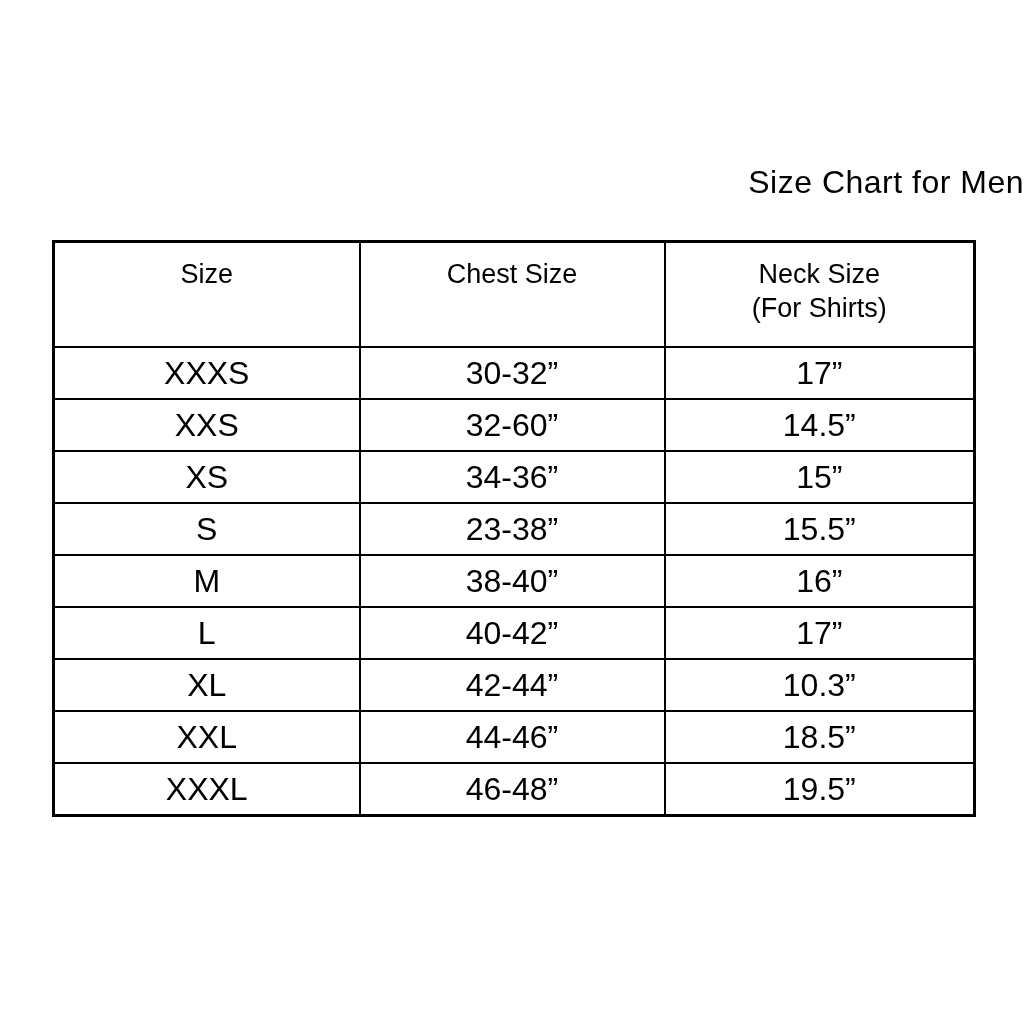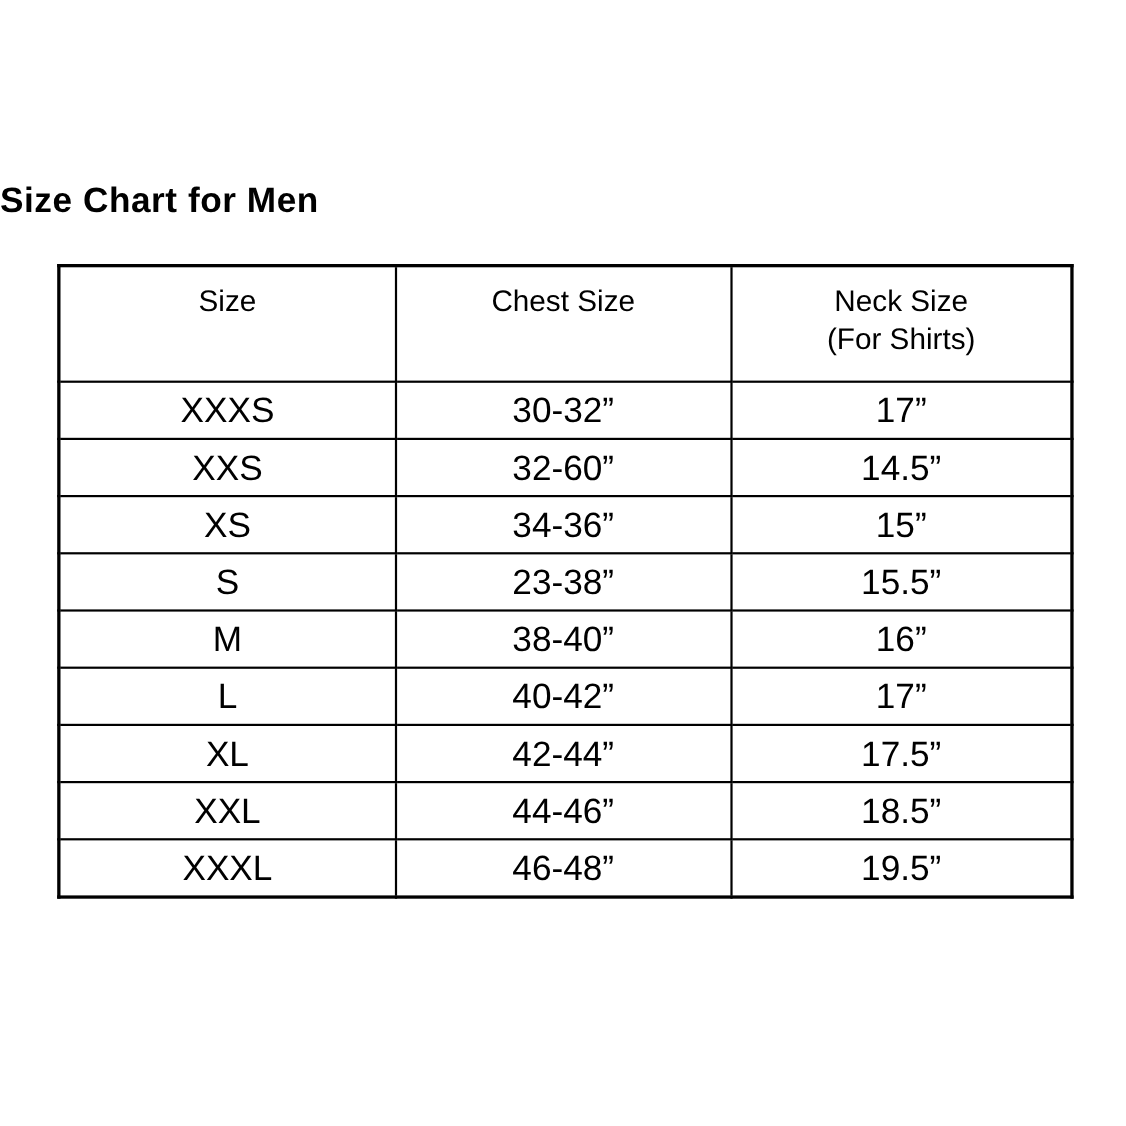--- a/index.html
+++ b/index.html
@@ -11,23 +11,23 @@
     color: #000000;
     font-family: "Liberation Sans", sans-serif;
     position: relative;
     overflow: hidden;
   }
   .title {
     position: absolute;
     left: 0;
     top: 164px;
     width: 1024px;
-    text-align: left;
+    text-align: right;
     font-size: 32px;
-    font-weight: bold;
+    font-weight: normal;
     letter-spacing: 0.5px;
   }
   table.size-chart {
     position: absolute;
     left: 52px;
     top: 240px;
     width: 921px;
     border-collapse: collapse;
     table-layout: fixed;
     background: #ffffff;
@@ -107,21 +107,21 @@
         <td>16”</td>
       </tr>
       <tr>
         <td>L</td>
         <td>40-42”</td>
         <td>17”</td>
       </tr>
       <tr>
         <td>XL</td>
         <td>42-44”</td>
-        <td>17.5”</td>
+        <td>10.3”</td>
       </tr>
       <tr>
         <td>XXL</td>
         <td>44-46”</td>
         <td>18.5”</td>
       </tr>
       <tr>
         <td>XXXL</td>
         <td>46-48”</td>
         <td>19.5”</td>

